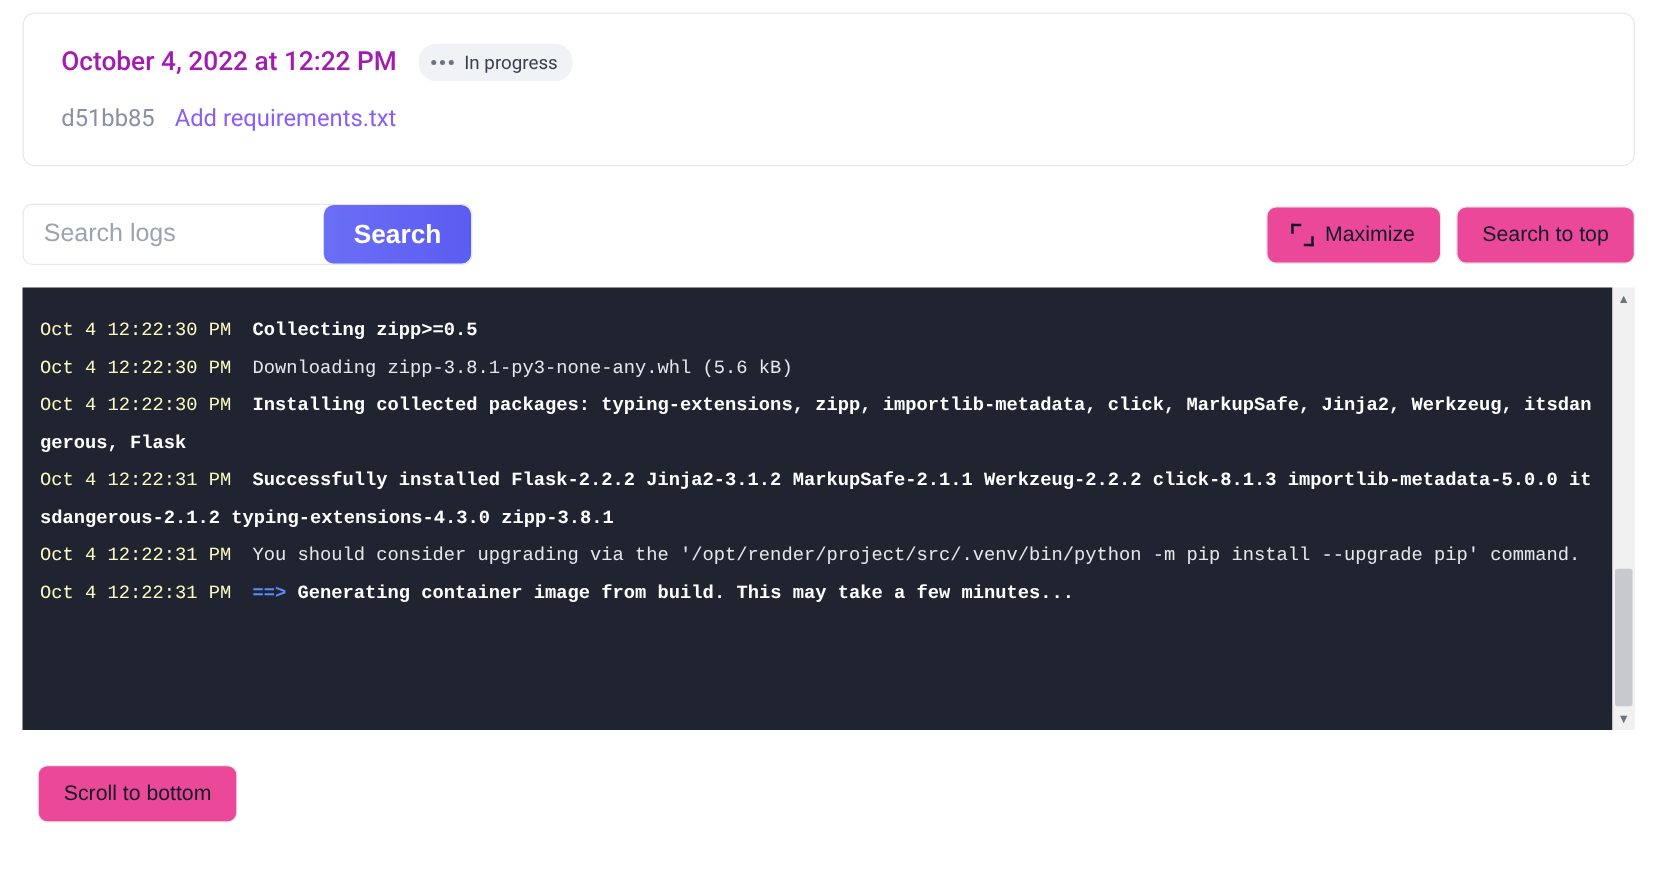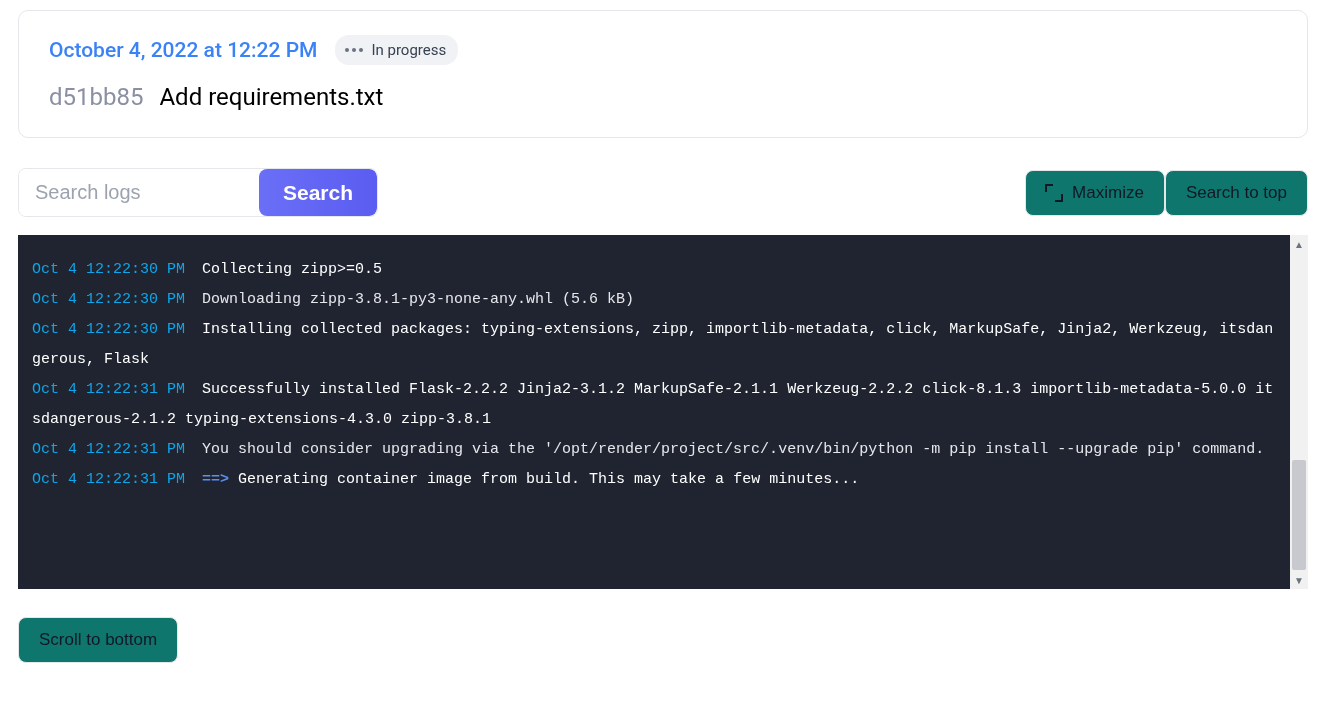--- a/index.html
+++ b/index.html
@@ -19,21 +19,21 @@
     margin-bottom: 30px;
   }
   .deploy-header-row {
     display: flex;
     align-items: center;
     gap: 18px;
     margin-bottom: 18px;
   }
   .deploy-time {
     font-size: 21px;
-    color: #3b82f6;
+    color: #a21caf;
     font-weight: 500;
     text-align: right;
   }
   .status-badge {
     background: #f1f2f6;
     border-radius: 14px;
     padding: 6px 12px 6px 10px;
     display: inline-flex;
     align-items: center;
     gap: 8px;
@@ -45,25 +45,25 @@
     gap: 3px;
   }
   .dots span {
     width: 4px; height: 4px;
     border-radius: 50%;
     background: #6b7280;
   }
   .commit-row {
     display: flex;
     gap: 16px;
-    font-size: 24px;
+    font-size: 19px;
     align-items: flex-end;
   }
   .commit-hash { color: #8a8fa3; }
-  .commit-msg  { color: #000000; }
+  .commit-msg  { color: #8b5cf6; }
 
   
   .toolbar {
     display: flex;
     align-items: center;
     margin-bottom: 18px;
   }
   .search-group {
     display: flex;
     border: 1px solid #e5e7eb;
@@ -84,30 +84,31 @@
     border: none;
     padding: 0 24px;
     font-size: 21px;
     font-weight: 600;
     cursor: pointer;
     border-radius: 8px;
   }
   .toolbar-spacer { flex: 1; }
   .btn-outline {
     border: 1px solid #e5e7eb;
-    background: #0f766e;
+    background: #ec4899;
     border-radius: 8px;
     padding: 12px 20px;
     font-size: 17px;
     font-weight: 500;
     color: #111827;
     cursor: pointer;
     display: inline-flex;
     align-items: center;
     gap: 10px;
+    margin-left: 12px;
   }
   .maximize-icon {
     width: 16px; height: 16px;
     position: relative;
   }
   .maximize-icon::before,
   .maximize-icon::after {
     content: "";
     position: absolute;
     width: 6px; height: 6px;
@@ -129,27 +130,27 @@
     line-height: 30px;
     padding: 20px 10px 52px 14px;
     flex: 1;
     min-height: 354px;
     overflow-wrap: break-word;
   }
   .log-entry {
     word-break: break-all;
   }
   .log-ts {
-    color: #0ea5e9;
+    color: #fef9c3;
     margin-right: 8px;
   }
   .log-msg-dim    { color: #e6e7eb; }
   .log-msg-indent { color: #e6e7eb; padding-left: 0; }
   .log-arrow      { color: #5b8ef6; font-weight: bold; }
-  .log-msg-bold   { color: #ffffff; font-weight: 400; }
+  .log-msg-bold   { color: #ffffff; font-weight: 700; }
 
   
   .fake-scroll {
     width: 18px;
     background: #f1f1f1;
     position: relative;
   }
   .fake-scroll .arrow-up,
   .fake-scroll .arrow-dn {
     position: absolute;

